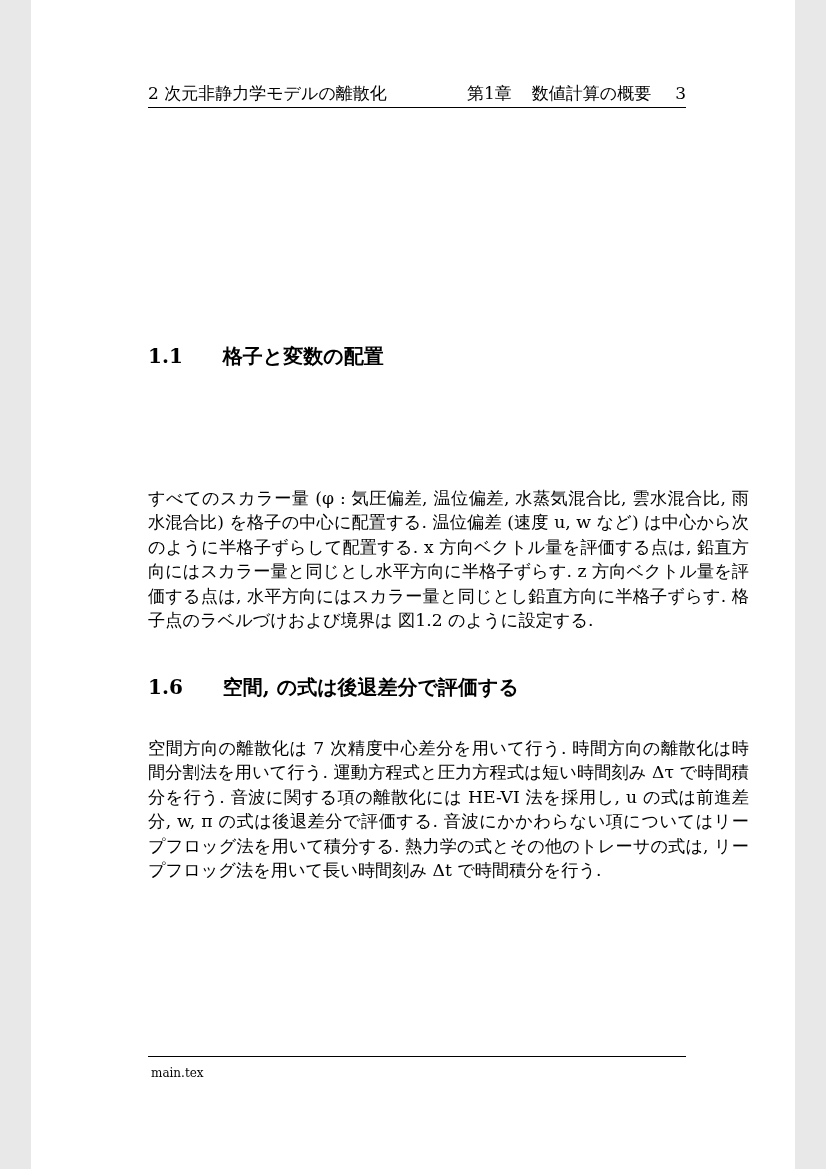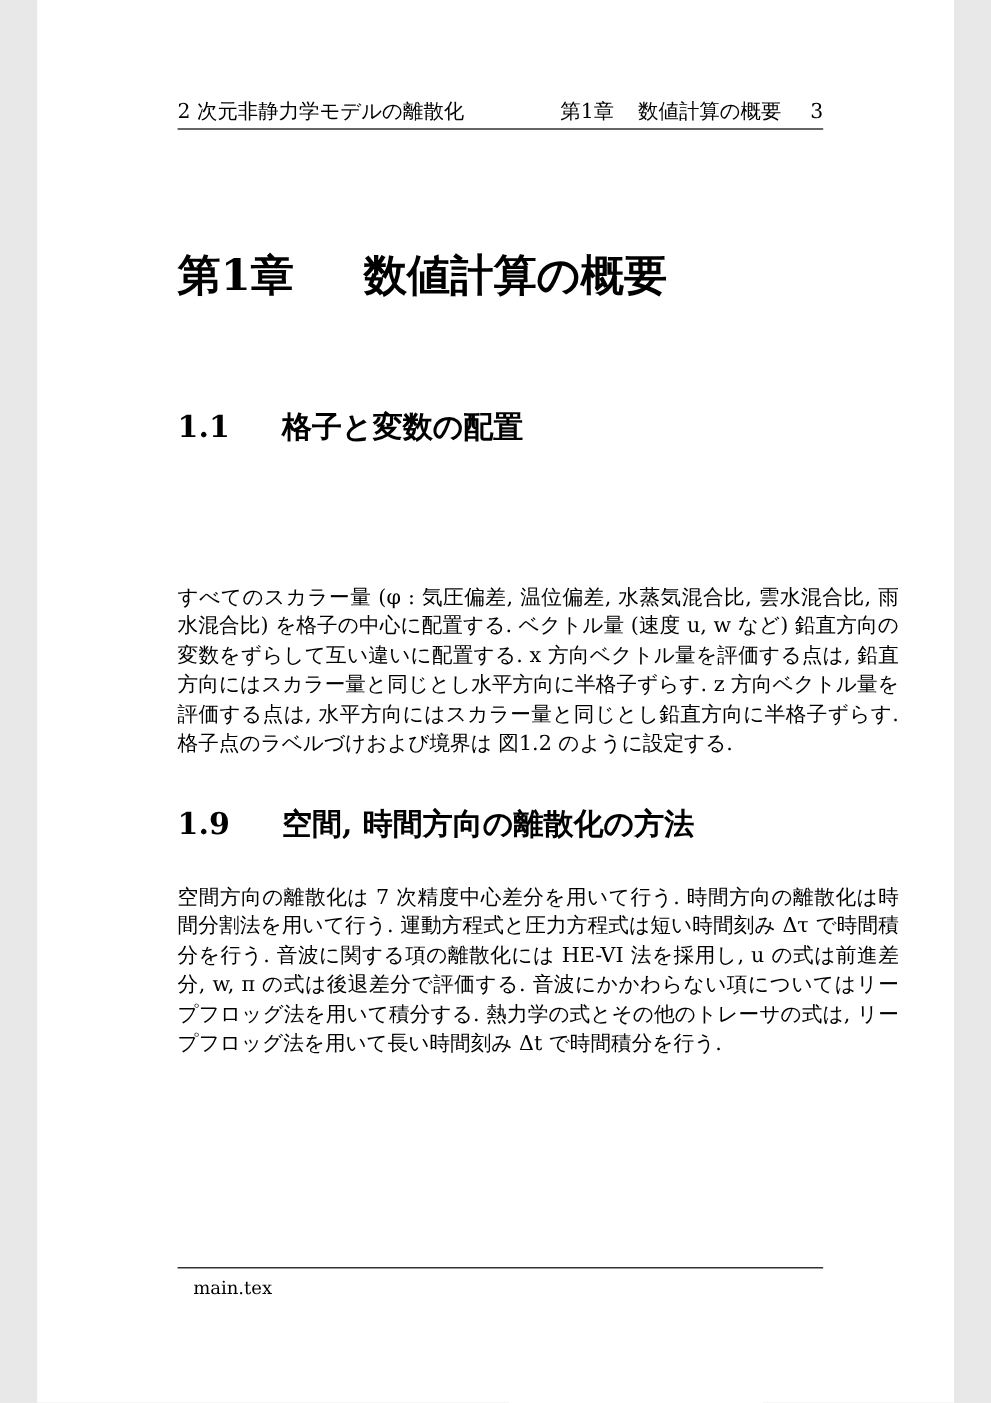--- a/index.html
+++ b/index.html
@@ -50,21 +50,21 @@
     font-weight: bold;
     line-height: 46px;
     white-space: nowrap;
     margin: 0;
   }
   .chapter-gap { display: inline-block; width: 33px; }
   
   .section-heading {
     position: absolute;
     left: 117px;
-    font-size: 25px;
+    font-size: 20px;
     font-weight: bold;
     line-height: 32px;
     white-space: nowrap;
     margin: 0;
   }
   .section-heading.sec-1 { top: 340px; }
   .section-heading.sec-2 { top: 671px; }
   .section-gap { display: inline-block; width: 26px; }
   
   .body-para {
@@ -83,27 +83,27 @@
   .footer-rule {
     position: absolute;
     left: 117px;
     right: 109px;
     top: 1056px;
     height: 1px;
     background: #000000;
   }
   .page-footer {
     position: absolute;
-    left: 130px;
+    left: 120px;
     right: 109px;
     top: 1062px;
     display: flex;
     justify-content: space-between;
     align-items: baseline;
-    font-size: 15px;
+    font-size: 12px;
     line-height: 22px;
     white-space: nowrap;
   }
 </style>
 </head>
 <body>
 
 <div class="page">
 
   <div class="running-header">
@@ -111,39 +111,34 @@
     <span class="header-right">
       <span>第1章</span>
       <span class="gap-20"></span>
       <span>数値計算の概要</span>
       <span class="gap-24"></span>
       <span>3</span>
     </span>
   </div>
   <div class="header-rule"></div>
 
-  <h1 class="chapter-title">
-    <span>第1章</span>
-    <span class="chapter-gap"></span>
-    <span>数値計算の概要</span>
-  </h1>
 
   <h2 class="section-heading sec-1">
     <span>1.1</span>
     <span class="section-gap"></span>
     <span>格子と変数の配置</span>
   </h2>
 
 
-  <p class="body-para para-2">すべてのスカラー量 (φ : 気圧偏差, 温位偏差, 水蒸気混合比, 雲水混合比, 雨水混合比) を格子の中心に配置する. ベクトル量 (速度 u, w など) 鉛直方向の変数をずらして互い違いに配置する. x 方向ベクトル量を評価する点は, 鉛直方向にはスカラー量と同じとし水平方向に半格子ずらす. z 方向ベクトル量を評価する点は, 水平方向にはスカラー量と同じとし鉛直方向に半格子ずらす. 格子点のラベルづけおよび境界は 図1.2 のように設定する.</p>
+  <p class="body-para para-2">すべてのスカラー量 (φ : 気圧偏差, 温位偏差, 水蒸気混合比, 雲水混合比, 雨水混合比) を格子の中心に配置する. 温位偏差 (速度 u, w など) は中心から次のように半格子ずらして配置する. x 方向ベクトル量を評価する点は, 鉛直方向にはスカラー量と同じとし水平方向に半格子ずらす. z 方向ベクトル量を評価する点は, 水平方向にはスカラー量と同じとし鉛直方向に半格子ずらす. 格子点のラベルづけおよび境界は 図1.2 のように設定する.</p>
 
   <h2 class="section-heading sec-2">
-    <span>1.9</span>
+    <span>1.6</span>
     <span class="section-gap"></span>
-    <span>空間, 時間方向の離散化の方法</span>
+    <span>空間, の式は後退差分で評価する</span>
   </h2>
 
   <p class="body-para para-3">空間方向の離散化は 7 次精度中心差分を用いて行う. 時間方向の離散化は時間分割法を用いて行う. 運動方程式と圧力方程式は短い時間刻み Δτ で時間積分を行う. 音波に関する項の離散化には HE-VI 法を採用し, u の式は前進差分, w, π の式は後退差分で評価する. 音波にかかわらない項についてはリープフロッグ法を用いて積分する. 熱力学の式とその他のトレーサの式は, リープフロッグ法を用いて長い時間刻み Δt で時間積分を行う.</p>
 
   <div class="footer-rule"></div>
   <div class="page-footer">
     <span>main.tex</span>
   </div>
 
 </div>

